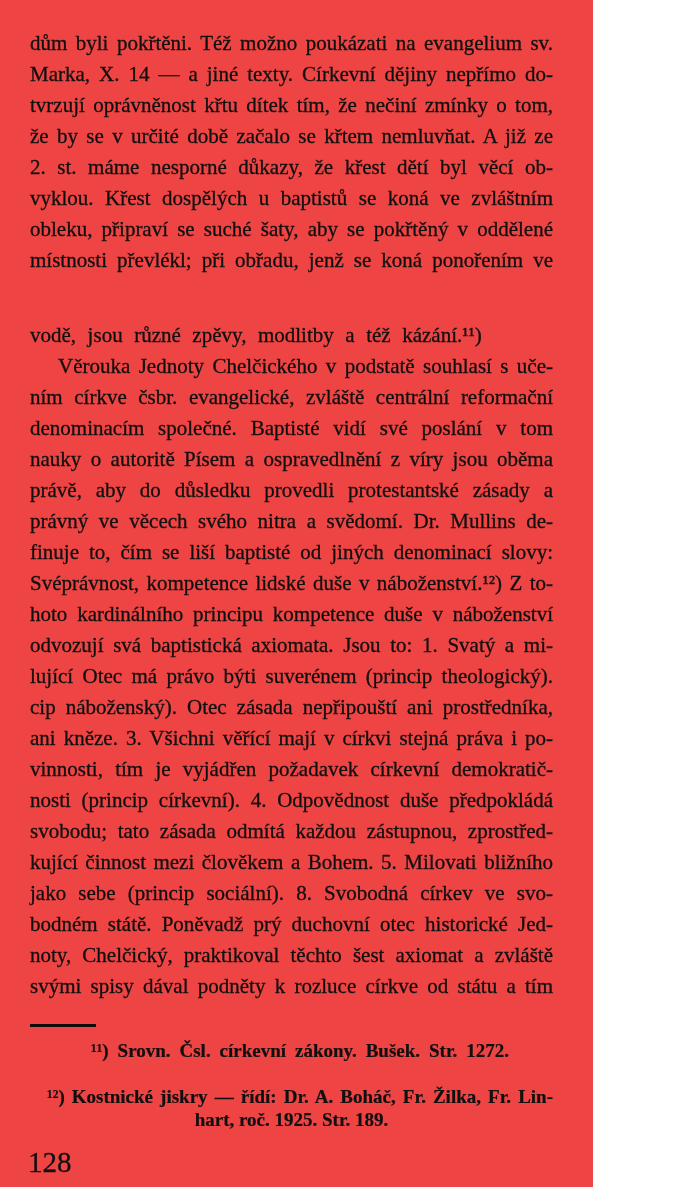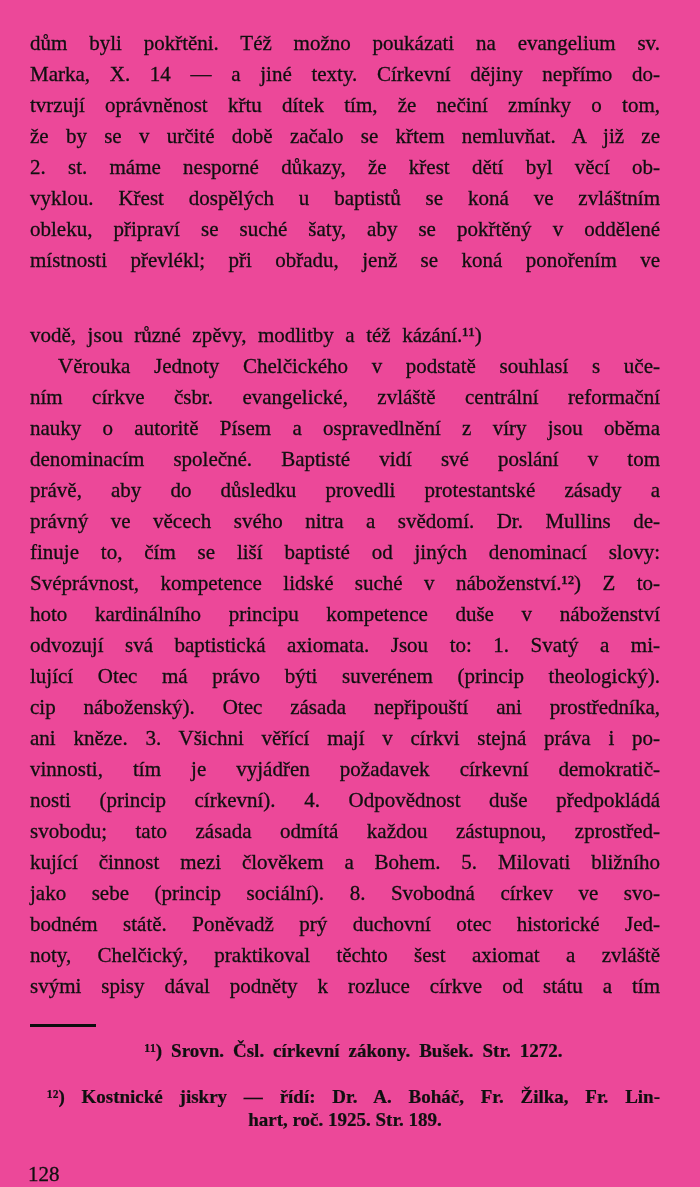--- a/index.html
+++ b/index.html
@@ -10,24 +10,24 @@
     width: 700px;
     height: 1187px;
     background: #ffffff;
     font-family: "Liberation Serif", serif;
     color: #101010;
     overflow: hidden;
   }
   .page {
     position: relative;
     box-sizing: border-box;
-    width: 700px;
+    width: 593px;
     height: 1187px;
     padding: 28px 40px 0 30px;
-    background: #ec4899;
+    background: #ef4444;
   }
   .body-text {
     font-size: 21px;
     line-height: 31px;
     -webkit-text-stroke: 0.3px currentColor;
   }
   .line {
     text-align: justify;
     text-align-last: justify;
   }
@@ -65,23 +65,22 @@
   }
   .fn-line.fn-justify {
     text-align: justify;
     text-align-last: justify;
     margin-top: 23px;
   }
   .page-number {
     position: absolute;
     left: 28px;
     top: 1148px;
-    font-size: 21px;
+    font-size: 29px;
     line-height: 28px;
-    margin-top: 12px;
     -webkit-text-stroke: 0.3px currentColor;
   }
 </style>
 </head>
 <body>
 
 <div class="page">
 
   <div class="body-text">
 
@@ -89,26 +88,26 @@
       <div class="line">Marka, X. 14 — a jiné texty. Církevní dějiny nepřímo do-</div>
       <div class="line">tvrzují oprávněnost křtu dítek tím, že nečiní zmínky o tom,</div>
       <div class="line">že by se v určité době začalo se křtem nemluvňat. A již ze</div>
       <div class="line">2. st. máme nesporné důkazy, že křest dětí byl věcí ob-</div>
       <div class="line">vyklou. Křest dospělých u baptistů se koná ve zvláštním</div>
       <div class="line">obleku, připraví se suché šaty, aby se pokřtěný v oddělené</div>
       <div class="line">místnosti převlékl; při obřadu, jenž se koná ponořením ve</div>
       <div class="line flush wide">vodě, jsou různé zpěvy, modlitby a též kázání.¹¹)</div>
       <div class="line indent">Věrouka Jednoty Chelčického v podstatě souhlasí s uče-</div>
       <div class="line">ním církve čsbr. evangelické, zvláště centrální reformační</div>
+      <div class="line">denominacím společné. Baptisté vidí své poslání v tom</div>
       <div class="line">nauky o autoritě Písem a ospravedlnění z víry jsou oběma</div>
-      <div class="line">denominacím společné. Baptisté vidí své poslání v tom</div>
       <div class="line">právě, aby do důsledku provedli protestantské zásady a</div>
       <div class="line">právný ve věcech svého nitra a svědomí. Dr. Mullins de-</div>
       <div class="line">finuje to, čím se liší baptisté od jiných denominací slovy:</div>
-      <div class="line">Svéprávnost, kompetence lidské suché v náboženství.¹²) Z to-</div>
+      <div class="line">Svéprávnost, kompetence lidské duše v náboženství.¹²) Z to-</div>
       <div class="line">hoto kardinálního principu kompetence duše v náboženství</div>
       <div class="line">odvozují svá baptistická axiomata. Jsou to: 1. Svatý a mi-</div>
       <div class="line">lující Otec má právo býti suverénem (princip theologický).</div>
       <div class="line">cip náboženský). Otec zásada nepřipouští ani prostředníka,</div>
       <div class="line">ani kněze. 3. Všichni věřící mají v církvi stejná práva i po-</div>
       <div class="line">vinnosti, tím je vyjádřen požadavek církevní demokratič-</div>
       <div class="line">nosti (princip církevní). 4. Odpovědnost duše předpokládá</div>
       <div class="line">svobodu; tato zásada odmítá každou zástupnou, zprostřed-</div>
       <div class="line">kující činnost mezi člověkem a Bohem. 5. Milovati bližního</div>
       <div class="line">jako sebe (princip sociální). 8. Svobodná církev ve svo-</div>

